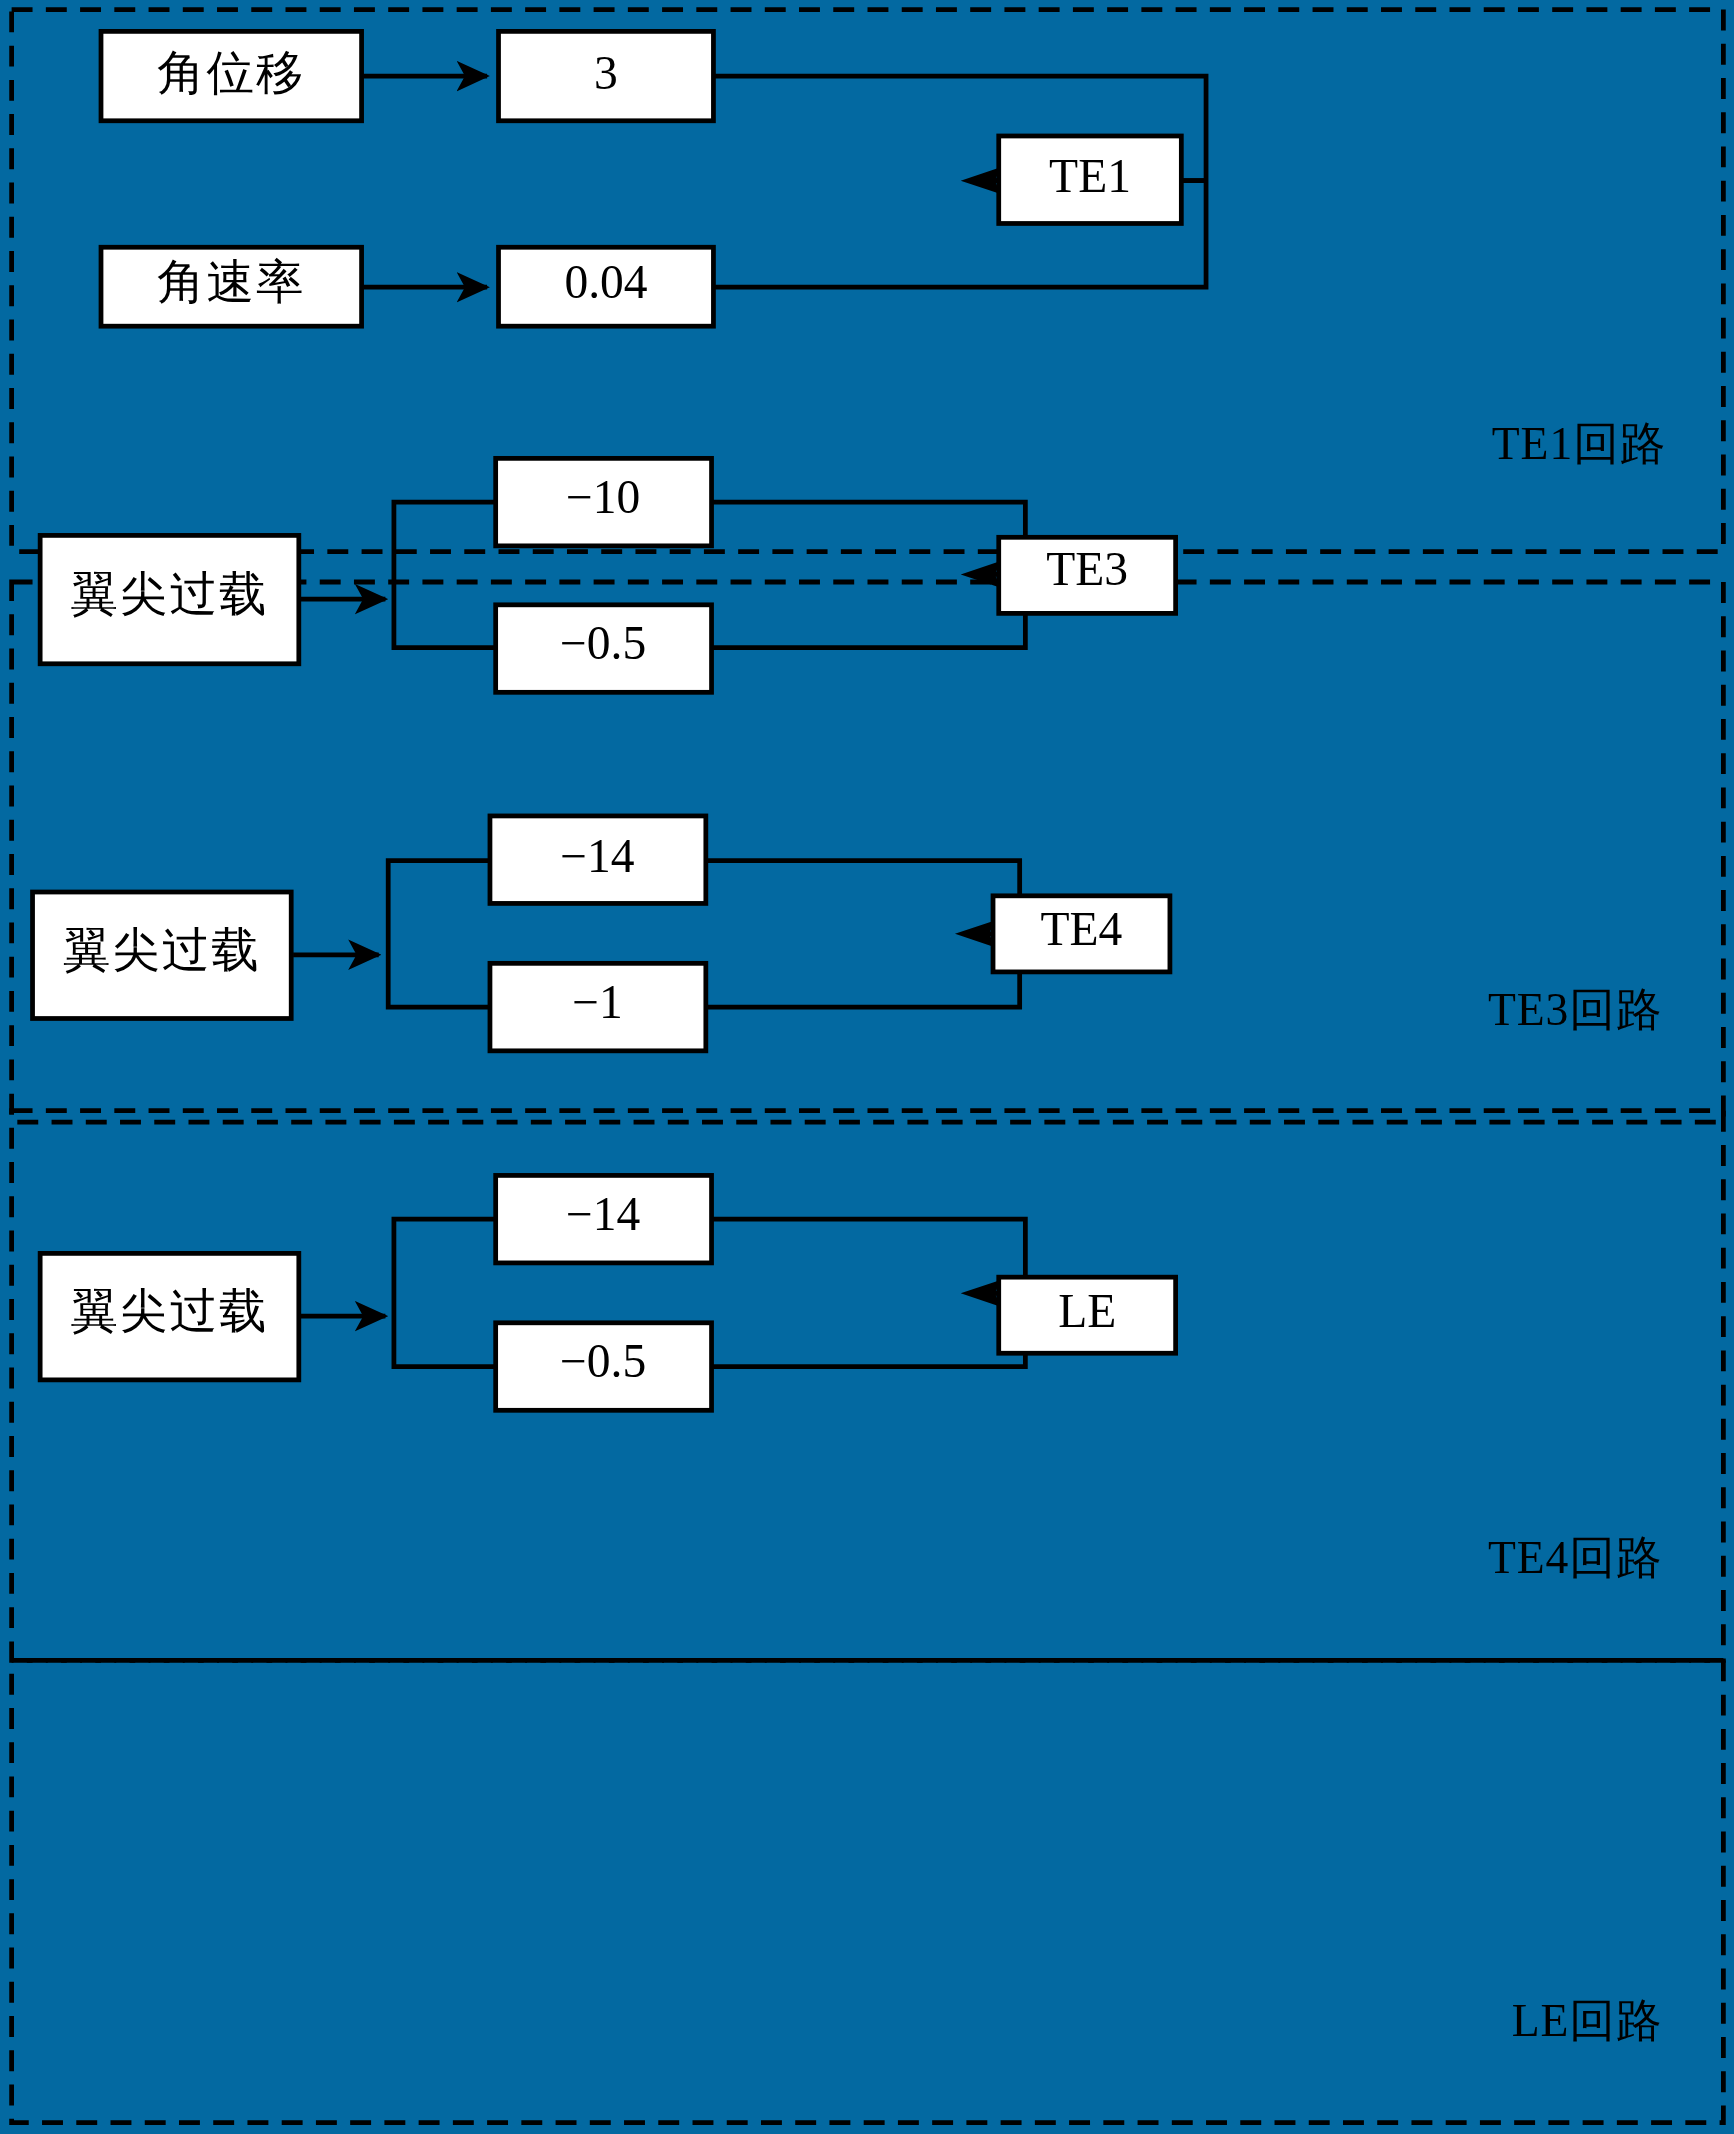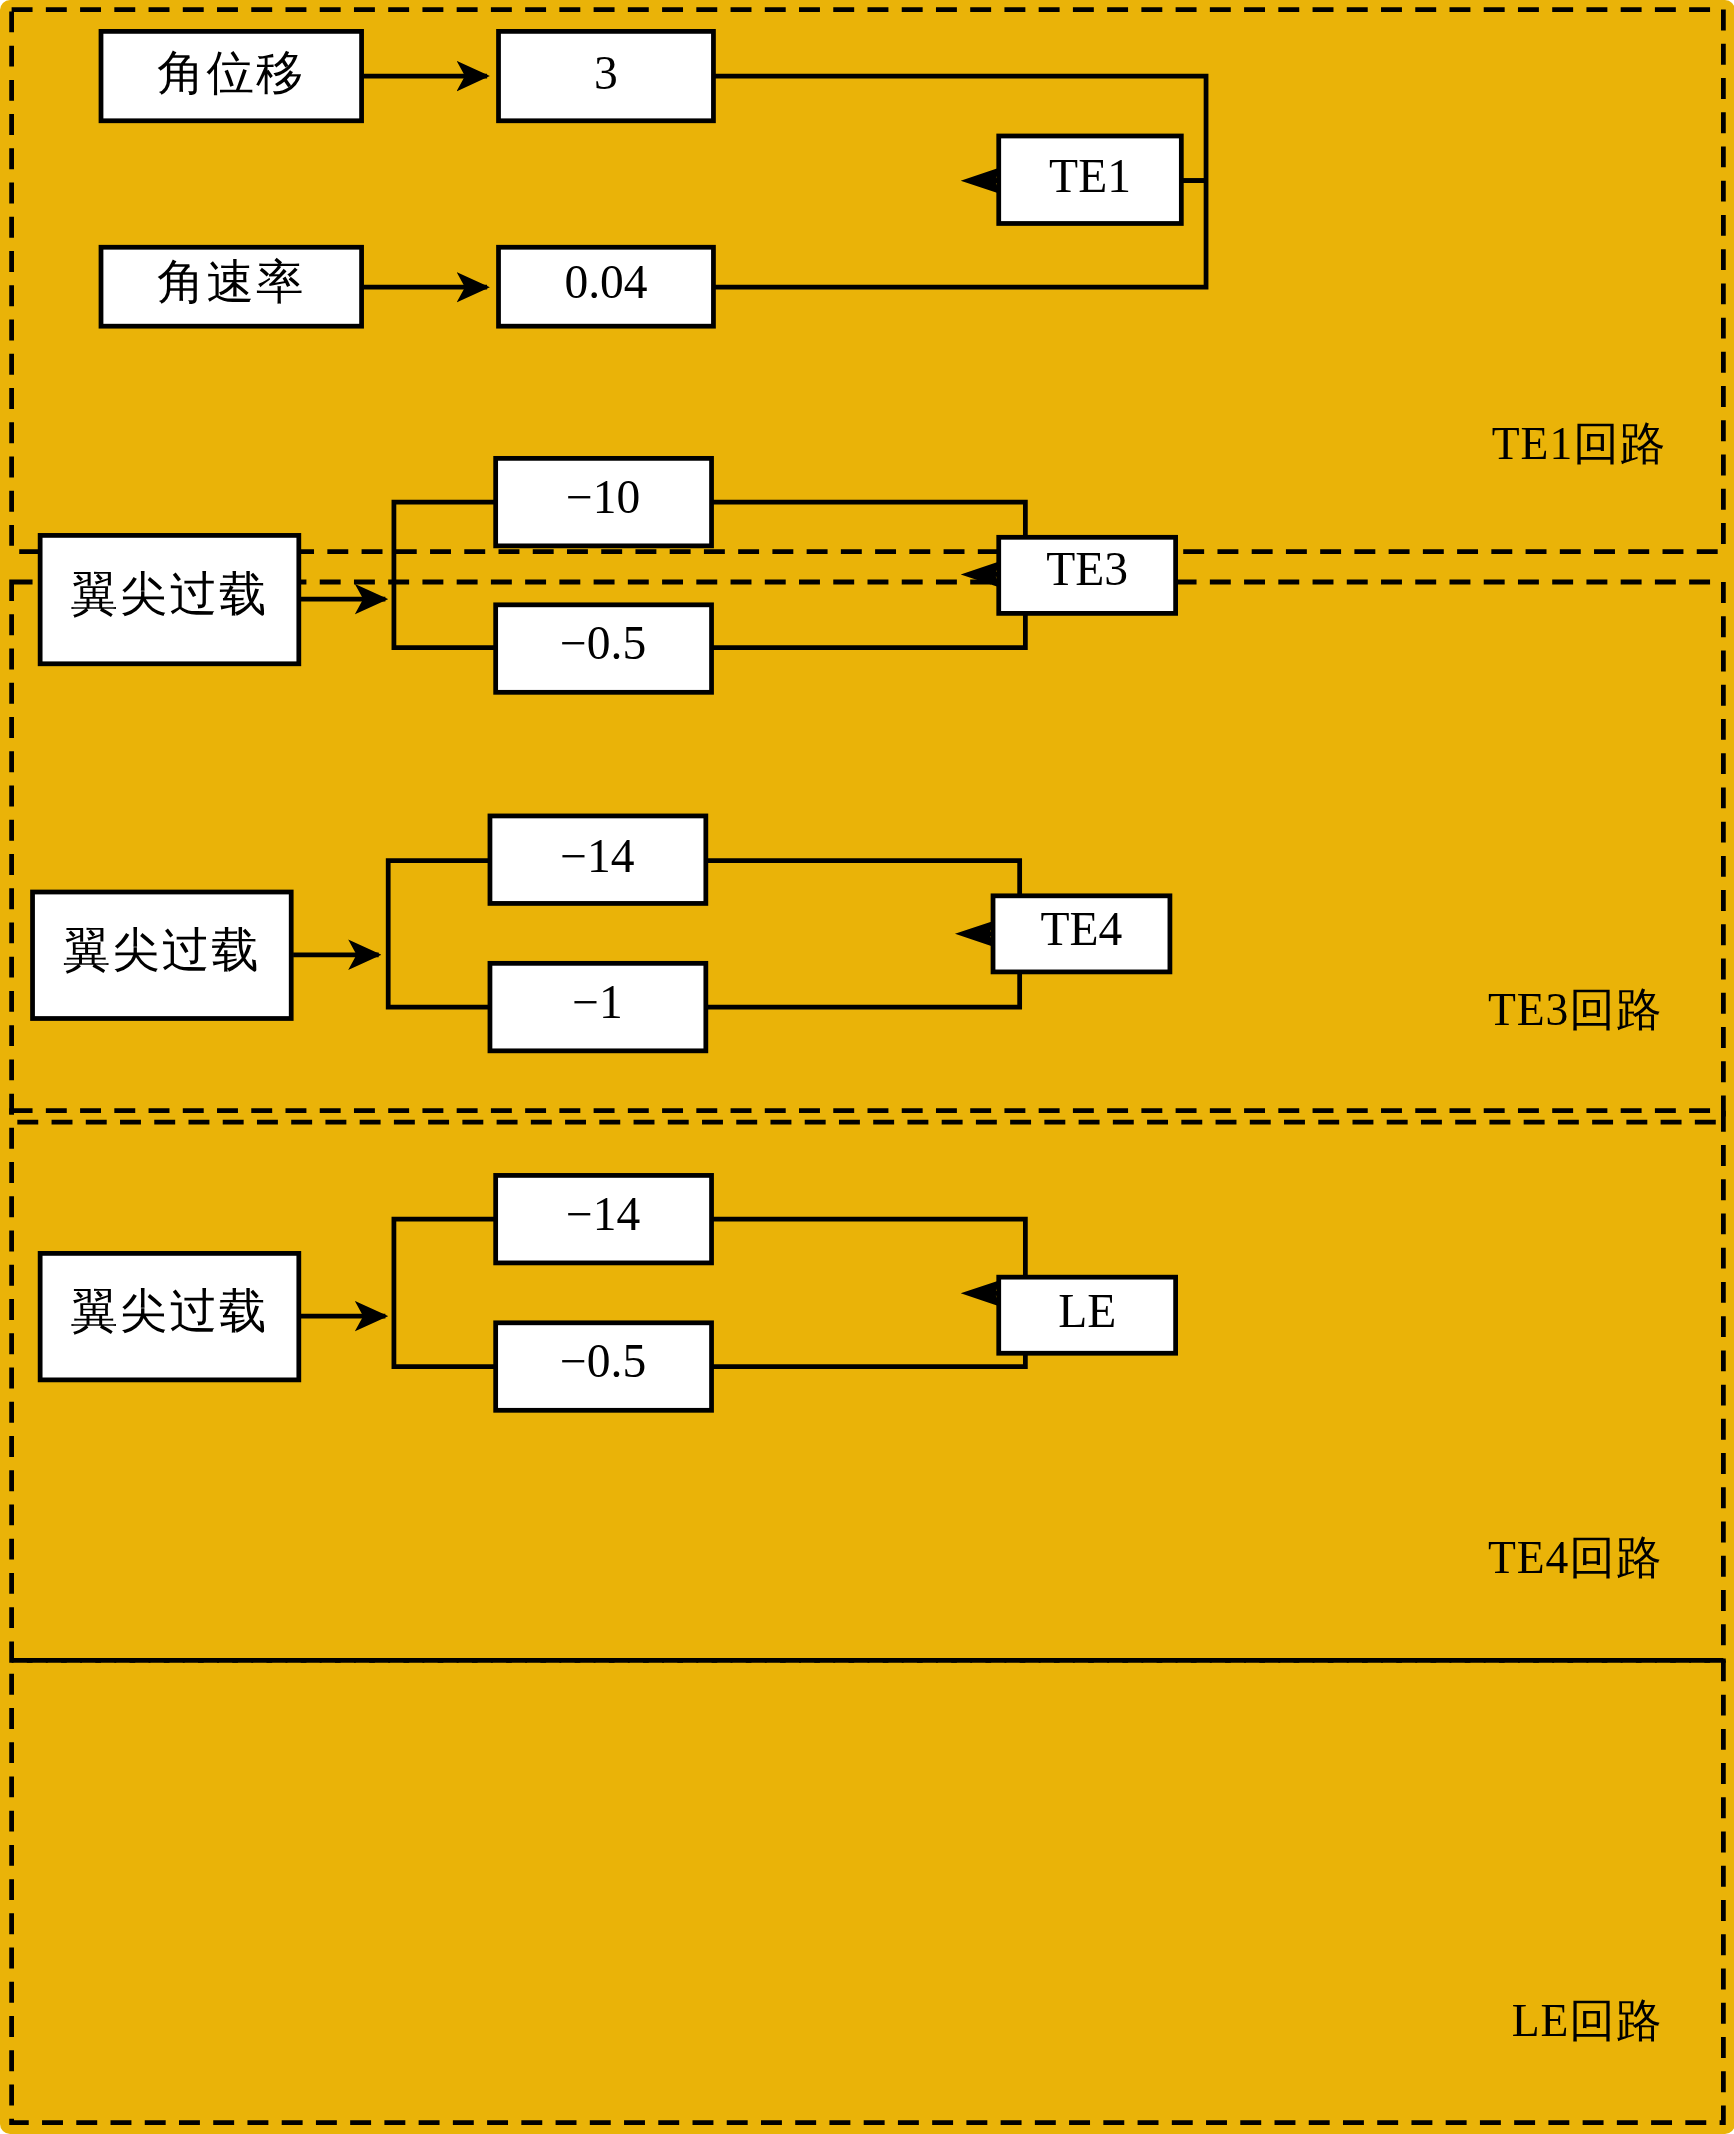--- a/index.html
+++ b/index.html
@@ -10,22 +10,21 @@
   body {
     width: 1735px;
     height: 2134px;
     font-family: "Liberation Serif", "DejaVu Serif", serif;
     overflow: hidden;
   }
   #diagram-root {
     position: relative;
     width: 1735px;
     height: 2134px;
-    background: #eab308;
-    border-radius: 10px;
+    background: #0369a1;
   }
   svg.canvas {
     position: absolute;
     top: 0;
     left: 0;
     width: 1735px;
     height: 2134px;
     display: block;
   }
   .box-rect {

